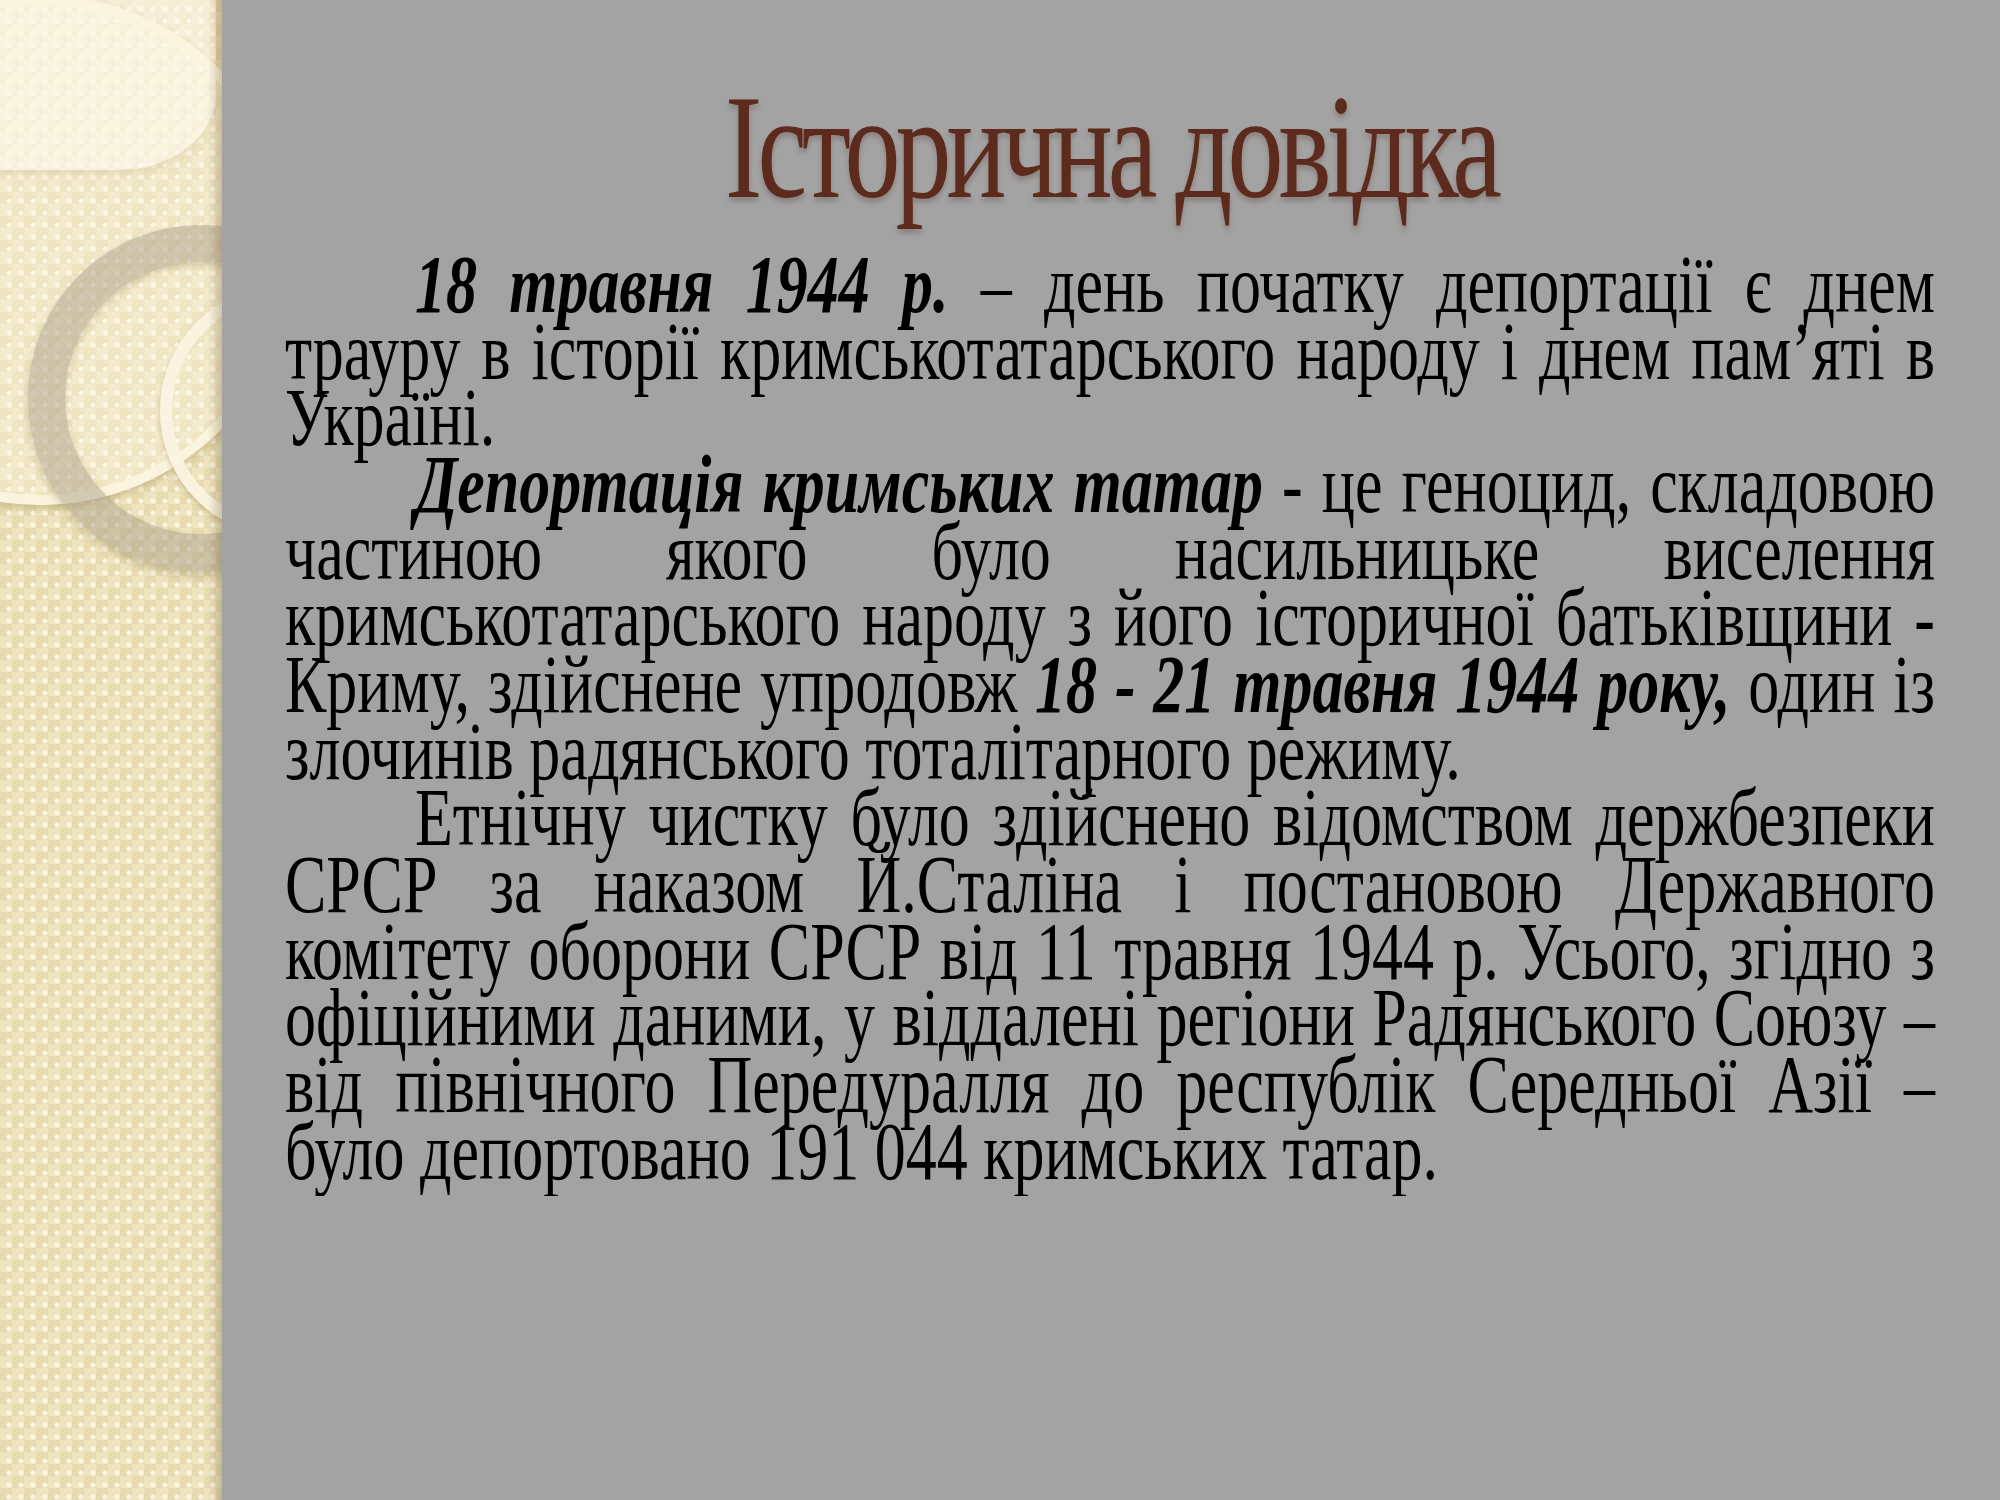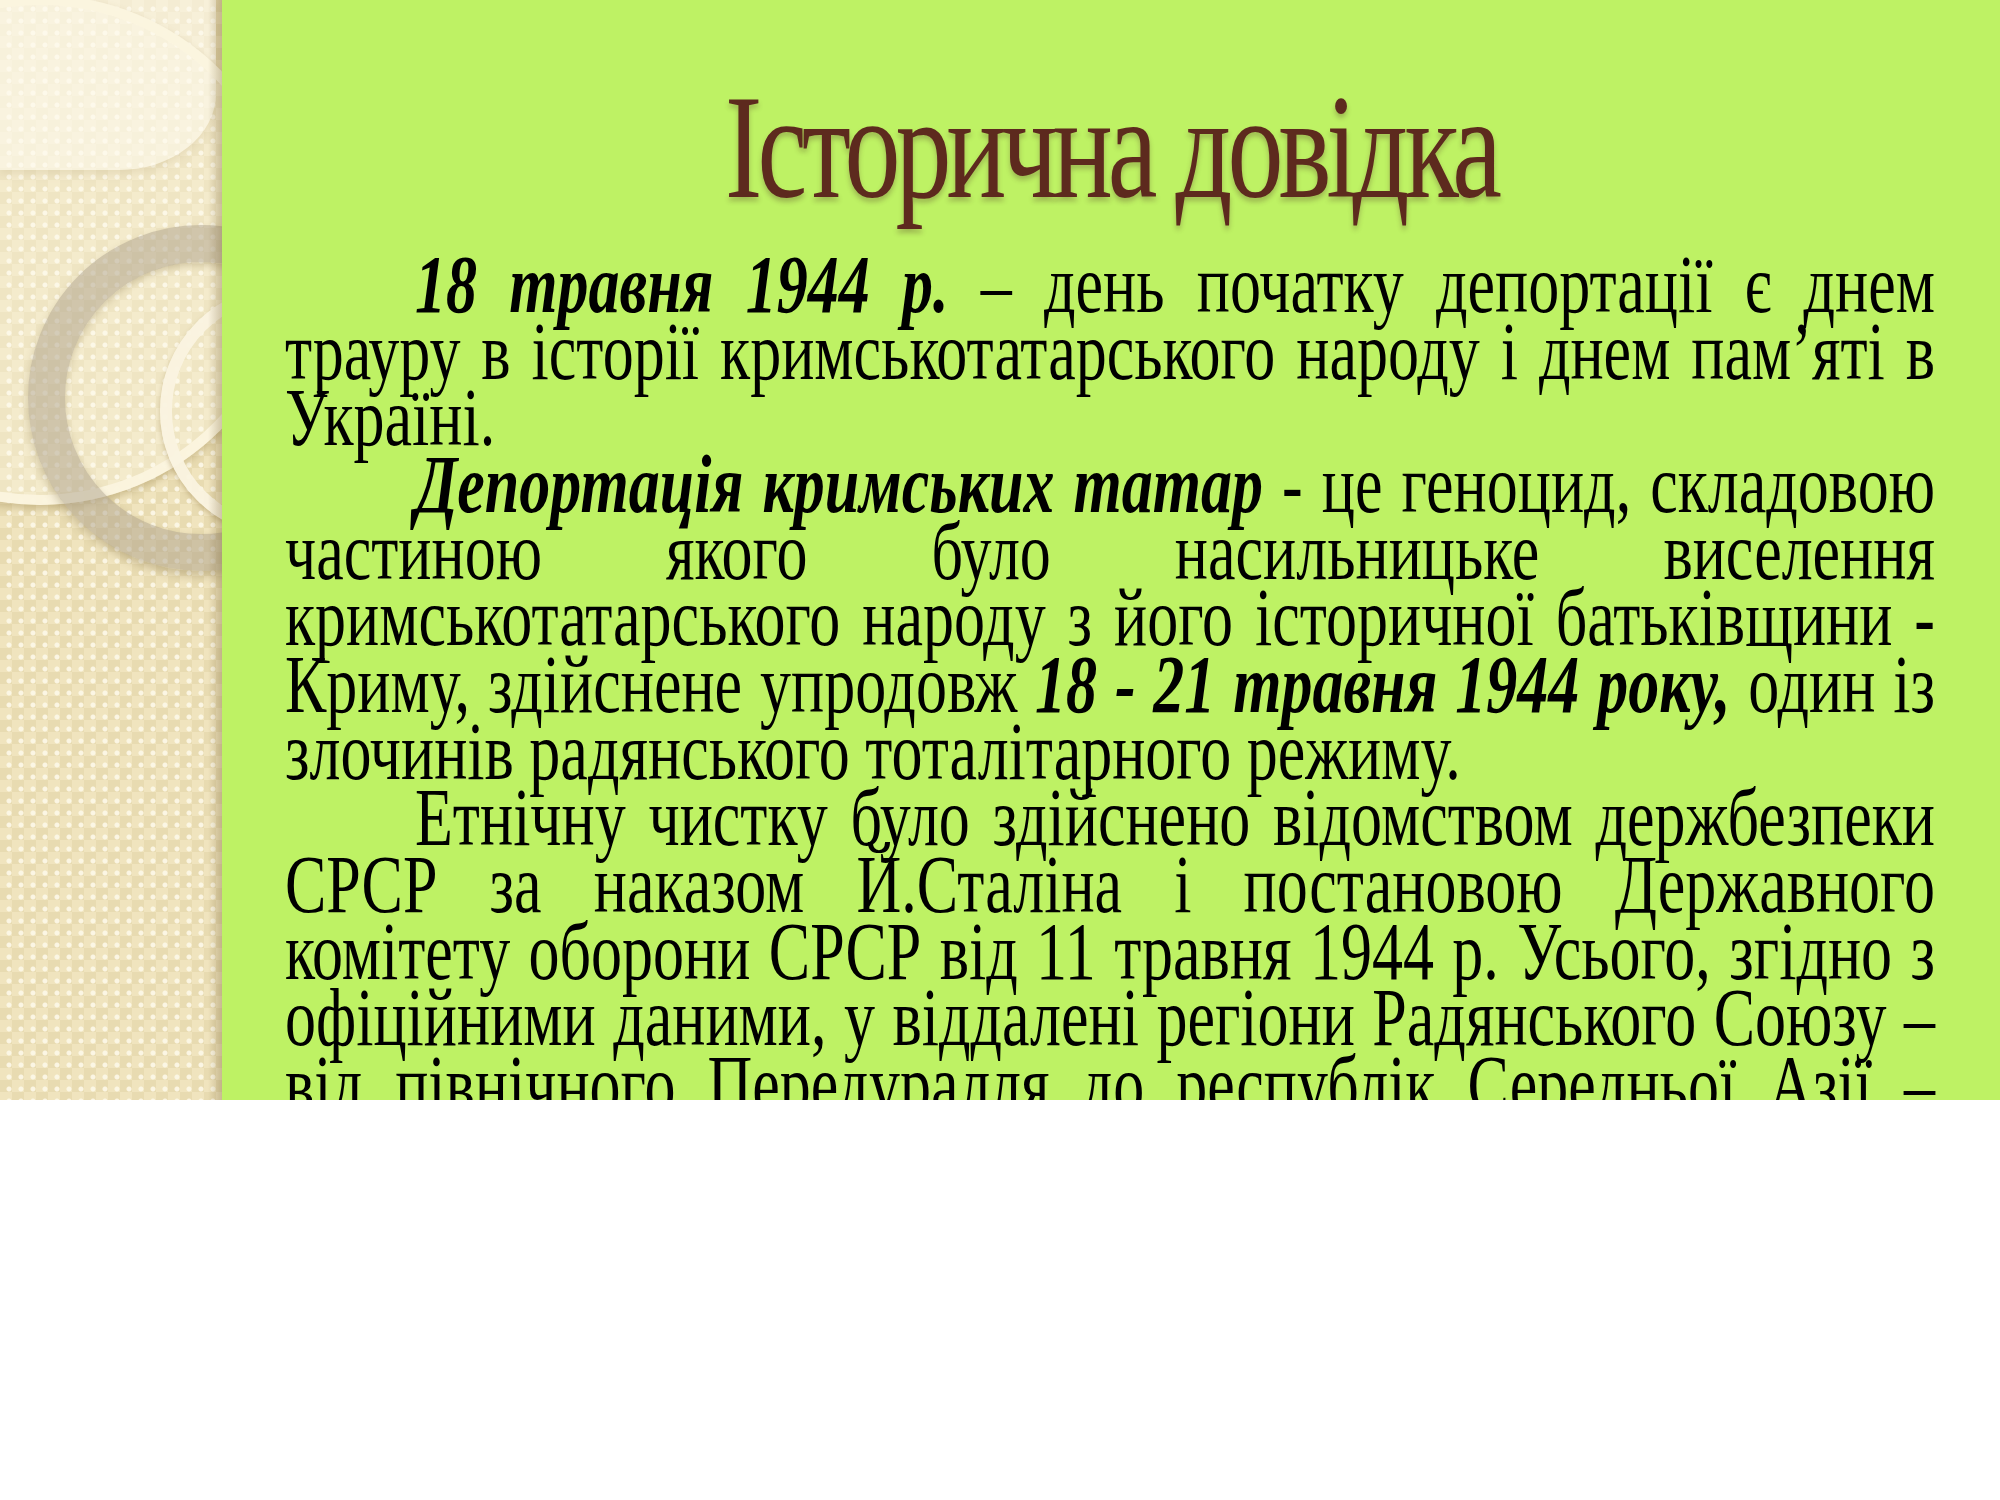--- a/index.html
+++ b/index.html
@@ -1,18 +1,18 @@
 <!DOCTYPE html>
 <html><head>
 <meta charset="utf-8">
 <style>
   html, body { margin:0; padding:0; background:#ffffff; }
   #slide {
-    position:relative; width:2000px; height:1100px;
-    background:#bef264; overflow:hidden;
+    position:relative; width:2000px; height:1500px;
+    background:#a3a3a3; overflow:hidden;
     font-family:"Liberation Serif","DejaVu Serif",serif;
   }
 
   
   .band {
     position:absolute; left:0; top:0; width:222px; height:1500px; overflow:hidden;
     background-color:#ecdfb4;
     background-image:
       radial-gradient(circle, rgba(252,247,230,.95) 0 2px, rgba(252,247,230,0) 3px),
       conic-gradient(#f0e4be 0 25%, #e8dbb1 0 50%, #f0e4be 0 75%, #e8dbb1 0);

